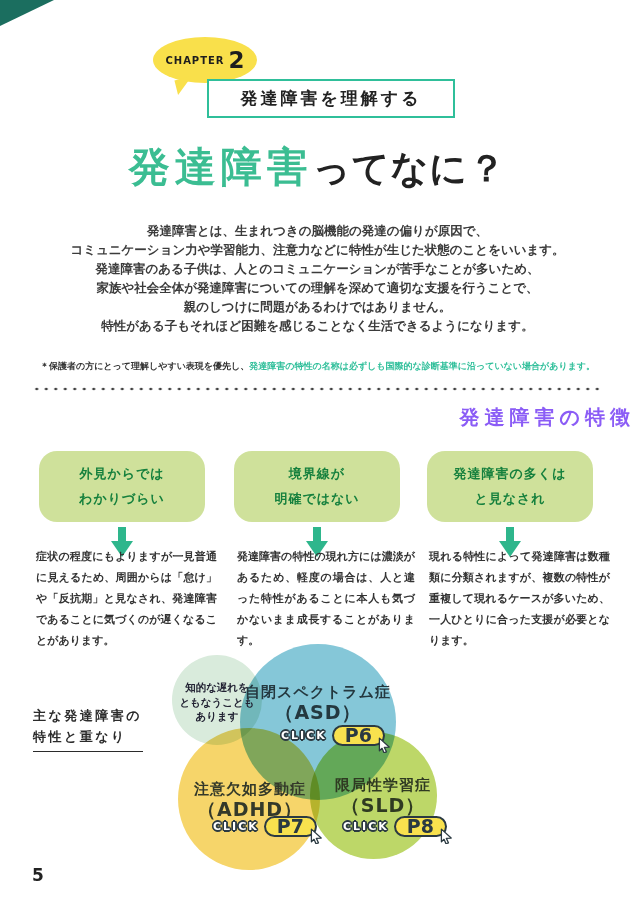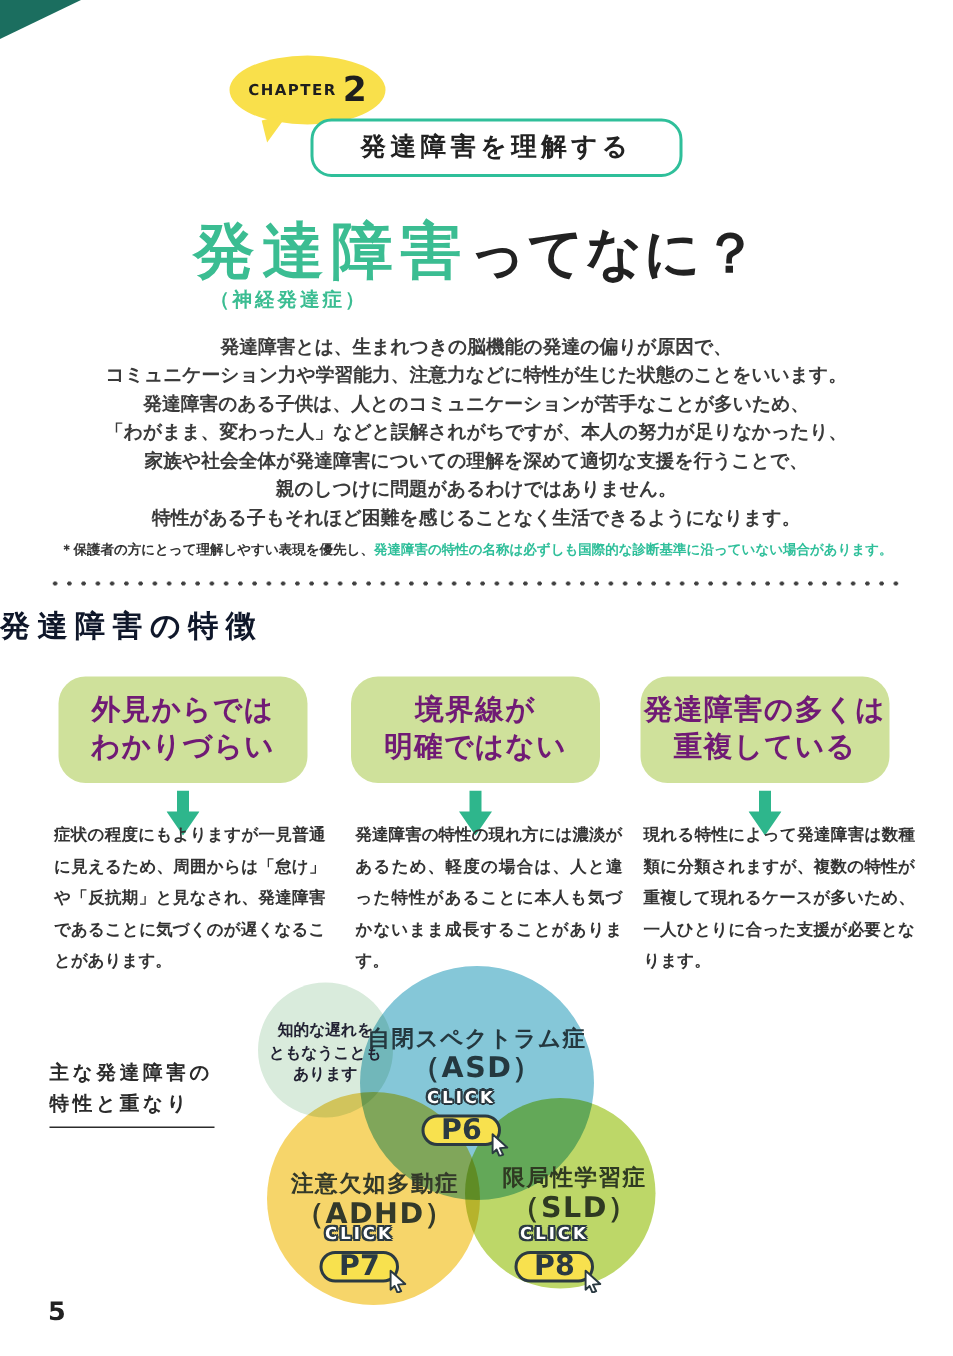--- a/index.html
+++ b/index.html
@@ -16,67 +16,67 @@
 
   
   .bubble { left:153px; top:37px; width:104px; height:46px; background:#f9e04b; border-radius:50%;
             display:flex; align-items:center; justify-content:center; gap:4px; }
   .bubble-tail { left:176px; top:78px; width:0; height:0; border-left:18px solid #f9e04b;
                  border-bottom:15px solid transparent; transform:rotate(-14deg); }
   .chapter-word { font-size:10px; font-weight:bold; letter-spacing:1px; color:#1e1e1e; }
   .chapter-num  { font-size:23px; font-weight:bold; color:#1e1e1e; line-height:1; }
 
   .chapter-box { left:207px; top:79px; width:248px; height:39px; background:#fff;
-                 border:2.5px solid #2fbf9a; border-radius:14px; text-align:center;
+                 border:2.5px solid #2fbf9a; border-radius:0; text-align:center;
                  line-height:35px; font-size:17px; font-weight:bold; letter-spacing:3px; color:#222; }
 
   .title-row { left:0; top:140px; width:100%; text-align:center; white-space:nowrap; }
   .title-green { font-size:41px; font-weight:bold; letter-spacing:5px; color:#3bbd92; }
   .title-black { font-size:37px; font-weight:bold; letter-spacing:1px; color:#222; }
   .title-sub { left:95px; top:191px; width:195px; text-align:center;
                font-size:13px; font-weight:bold; letter-spacing:2px; color:#3bbd92; }
 
   .intro { left:0; top:221px; width:100%; text-align:center; }
   .intro div { font-size:12.5px; line-height:19px; font-weight:600; color:#3b3b3b; }
 
   .note { left:0; top:360px; width:100%; text-align:center; font-size:9px; font-weight:600; }
   .note .nb { color:#333; }
   .note .ng { color:#2fbf9a; }
 
   .dots { left:32px; top:387px; width:571px; height:4px;
           background-image:radial-gradient(circle, #3f3f3f 1.4px, transparent 1.6px);
           background-size:9.5px 4px; background-repeat:repeat-x; }
 
-  .feat-heading { left:0; top:404px; width:100%; text-align:left;
-                  font-size:20px; font-weight:bold; letter-spacing:5px; color:#0f172a; }
+  .feat-heading { left:0; top:404px; width:100%; text-align:right;
+                  font-size:20px; font-weight:bold; letter-spacing:5px; color:#8b5cf6; }
 
   .gbox { top:451px; width:166px; height:71px; background:#cfe19b; border-radius:18px;
           text-align:center; padding-top:10px; }
-  .gbox div { font-size:19px; font-weight:bold; line-height:25px; color:#701a75; letter-spacing:1px; }
+  .gbox div { font-size:13px; font-weight:bold; line-height:25px; color:#15803d; letter-spacing:1px; }
   .arrow { top:527px; width:22px; height:30px; }
 
   .col { top:546px; font-size:11px; line-height:21px; font-weight:600; color:#333; text-align:justify; }
 
   
   .circle { border-radius:50%; mix-blend-mode:multiply; }
   .c-mint   { left:172px; top:655px; width:90px;  height:90px;  background:#d9ebdc; }
   .c-blue   { left:240px; top:644px; width:156px; height:156px; background:#85c7d8; }
   .c-yellow { left:178px; top:728px; width:142px; height:142px; background:#f6d56a; }
   .c-green  { left:310px; top:732px; width:127px; height:127px; background:#bdd768; }
 
   .mint-label { left:168px; top:680px; width:98px; text-align:center;
                 font-size:10.5px; font-weight:bold; line-height:14.5px; color:#223; z-index:3; }
   .vtitle { text-align:center; z-index:3; font-weight:bold; color:#24383f; }
   .vtitle .vname { font-size:15px; letter-spacing:1px; line-height:20px; }
   .vtitle .vabbr { font-size:19px; letter-spacing:1px; line-height:20px; }
   .asd-title  { left:240px; top:682px; width:156px; }
   .adhd-title { left:168px; top:779px; width:164px; color:#33392a; }
   .sld-title  { left:303px; top:775px; width:160px; color:#2f3a22; }
 
-  .click-row { display:flex; align-items:center; gap:5px; z-index:4;flex-direction:column; }
+  .click-row { display:flex; align-items:center; gap:5px; z-index:4; }
   .click-asd  { left:281px; top:725px; }
   .click-adhd { left:213px; top:816px; }
   .click-sld  { left:343px; top:816px; }
   .click-word { font-size:11px; font-weight:bold; letter-spacing:2px; color:#fff;
                 text-shadow:-1.3px -1.3px 0 #2b3a42, 1.3px -1.3px 0 #2b3a42,
                             -1.3px 1.3px 0 #2b3a42, 1.3px 1.3px 0 #2b3a42,
                             0 1.6px 0 #2b3a42, 0 -1.6px 0 #2b3a42,
                             1.6px 0 0 #2b3a42, -1.6px 0 0 #2b3a42; }
   .page-pill { position:relative; background:#f8e14e; border:2px solid #2b3a42; border-radius:11px;
                padding:0 11px; font-size:19px; font-weight:bold; color:#2b3a42; line-height:17px; }
@@ -101,27 +101,25 @@
   <div class="abs bubble">
     <span class="chapter-word">CHAPTER</span>
     <span class="chapter-num">2</span>
   </div>
   <div class="abs bubble-tail"></div>
   <div class="abs chapter-box">発達障害を理解する</div>
 
   <div class="abs title-row">
     <span class="title-green">発達障害</span><span class="title-black">ってなに？</span>
   </div>
-  <div class="abs title-sub">（神経発達症）</div>
 
   <div class="abs intro">
     <div>発達障害とは、生まれつきの脳機能の発達の偏りが原因で、</div>
     <div>コミュニケーション力や学習能力、注意力などに特性が生じた状態のことをいいます。</div>
     <div>発達障害のある子供は、人とのコミュニケーションが苦手なことが多いため、</div>
-    <div>「わがまま、変わった人」などと誤解されがちですが、本人の努力が足りなかったり、</div>
     <div>家族や社会全体が発達障害についての理解を深めて適切な支援を行うことで、</div>
     <div>親のしつけに問題があるわけではありません。</div>
     <div>特性がある子もそれほど困難を感じることなく生活できるようになります。</div>
   </div>
   <div class="abs note">
     <span class="nb">＊保護者の方にとって理解しやすい表現を優先し、</span><span class="ng">発達障害の特性の名称は必ずしも国際的な診断基準に沿っていない場合があります。</span>
   </div>
 
   <div class="abs dots"></div>
 
@@ -130,21 +128,21 @@
   <div class="abs gbox" style="left:39px">
     <div>外見からでは</div>
     <div>わかりづらい</div>
   </div>
   <div class="abs gbox" style="left:234px">
     <div>境界線が</div>
     <div>明確ではない</div>
   </div>
   <div class="abs gbox" style="left:427px">
     <div>発達障害の多くは</div>
-    <div>重複している</div>
+    <div>と見なされ</div>
   </div>
 
   <svg class="abs arrow" style="left:111px" viewBox="0 0 22 30">
       <path d="M7 0 h8 v14 h7 L11 30 L0 14 h7 Z" fill="#2eb68c"></path>
     </svg>
   <svg class="abs arrow" style="left:306px" viewBox="0 0 22 30">
       <path d="M7 0 h8 v14 h7 L11 30 L0 14 h7 Z" fill="#2eb68c"></path>
     </svg>
   <svg class="abs arrow" style="left:499px" viewBox="0 0 22 30">
       <path d="M7 0 h8 v14 h7 L11 30 L0 14 h7 Z" fill="#2eb68c"></path>

